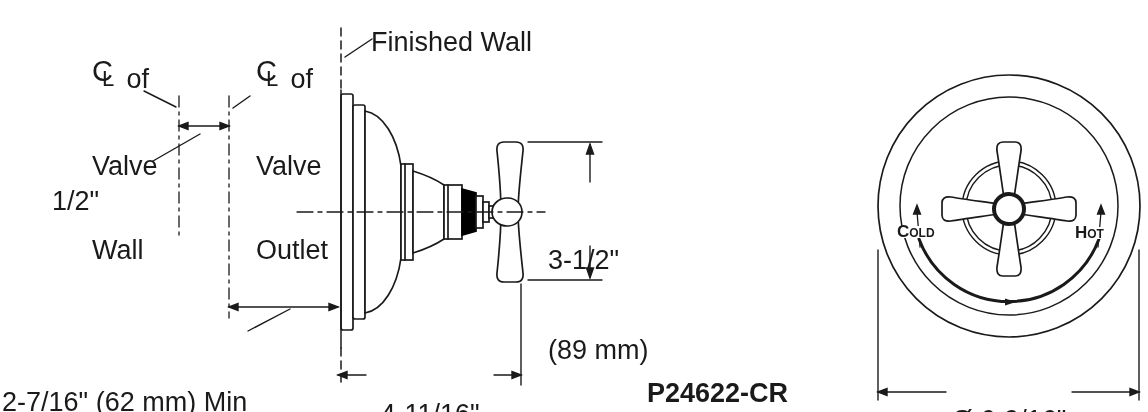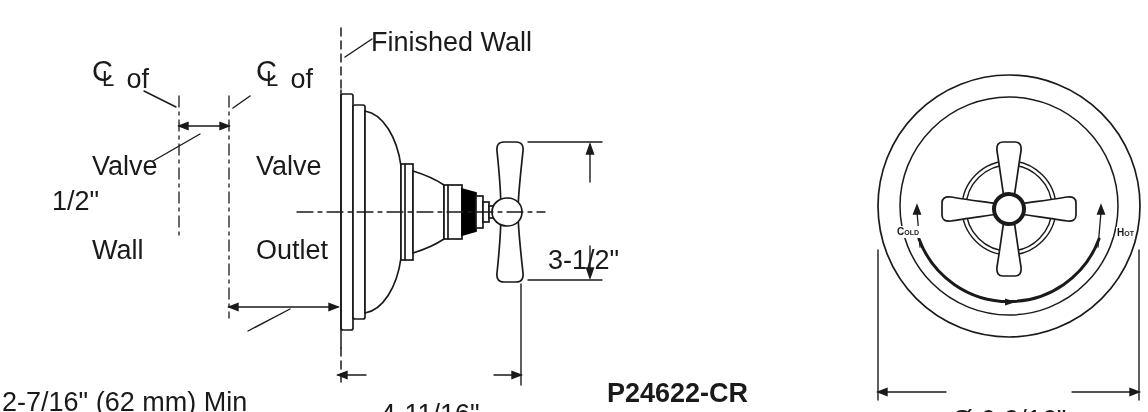--- a/index.html
+++ b/index.html
@@ -3,23 +3,23 @@
 <meta charset="utf-8">
 <style>
   html,body{margin:0;padding:0;background:#fff;}
   .canvas{
     position:relative;width:1148px;height:412px;background:#ffffff;overflow:hidden;
     font-family:"Liberation Sans","DejaVu Sans",sans-serif;color:#1a1a1a;
   }
   .canvas svg{position:absolute;left:0;top:0;}
   .lbl{position:absolute;font-size:27px;line-height:28px;white-space:pre;}
   .lbl.center{text-align:center;}
-  .lbl.bold{font-weight:bold;}
+  .lbl.bold{font-weight:bold;margin-left:40px;}
   .tiny{
-    position:absolute;font-size:10px;font-weight:bold;font-variant:small-caps;
+    position:absolute;font-size:17px;font-weight:bold;font-variant:small-caps;
     background:#fff;padding:0 1px;line-height:12px;
   }
   
   .clsym{position:relative;display:inline-block;width:27px;height:36px;vertical-align:-8px;}
   .clsym .c{position:absolute;left:0;top:-3px;font-size:29px;line-height:29px;}
   .clsym .l{position:absolute;left:10px;top:8px;font-size:22px;line-height:22px;}
 </style>
 </head>
 <body>
 
@@ -156,25 +156,26 @@
     
   </div>
 
   <div class="lbl center" style="left:335px;top:344px;width:190px;">
     <div>4-11/16"</div>
     
   </div>
 
   <div class="lbl" style="left:548px;top:185px;line-height:30px;">
     <div>3-1/2"</div>
+    <div>(89 mm)</div>
   </div>
 
   <div class="lbl bold" style="left:607px;top:379px;">P24622-CR</div>
 
   <div class="tiny" style="left:896px;top:226px;">Cold</div>
-  <div class="tiny" style="left:1116px;top:227px;">Hot</div>
+  <div class="tiny" style="left:1074px;top:227px;">Hot</div>
 
   <div class="lbl center" style="left:914px;top:350px;width:190px;">
     <div>Ø 6-9/16"</div>
     
   </div>
 
 </div>
 
 </body></html>

